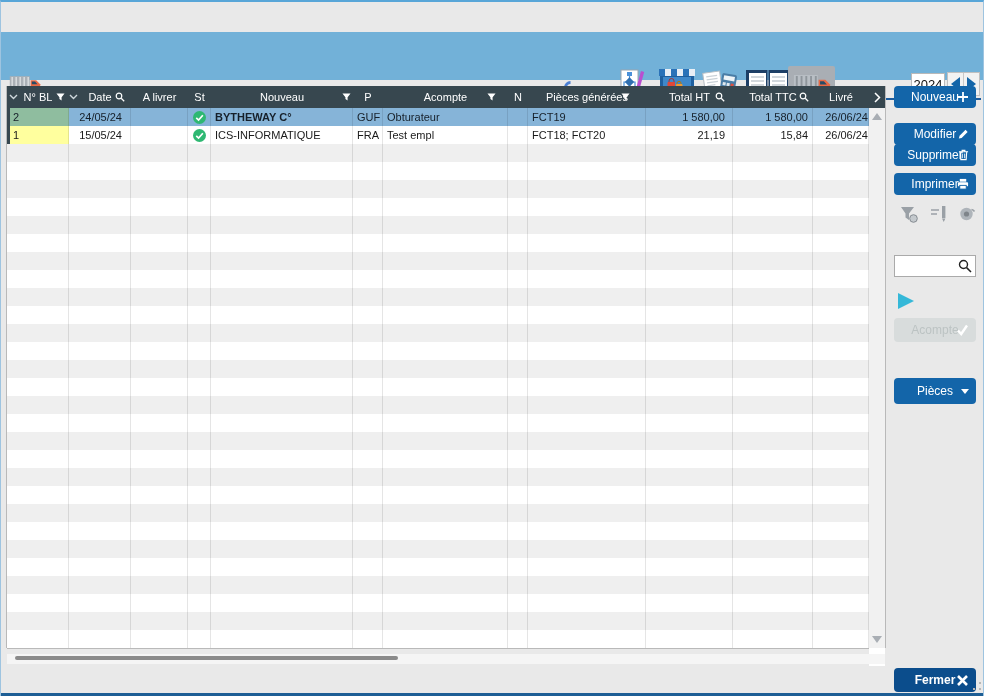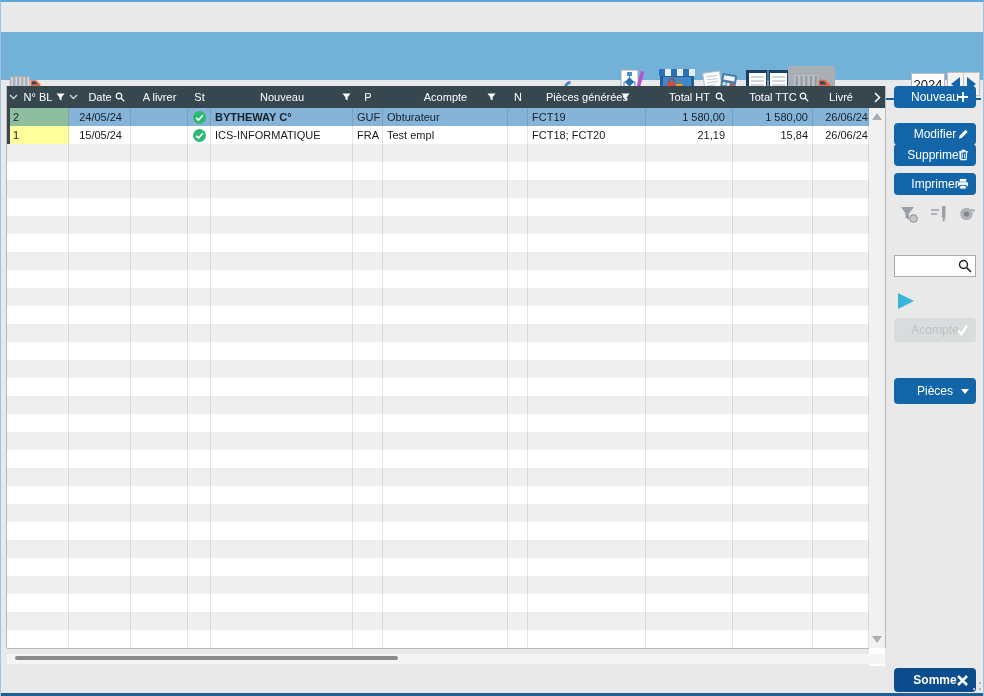--- a/index.html
+++ b/index.html
@@ -792,21 +792,21 @@
           <path d="M2 6.5l3.2 3.5L11 1.5" stroke="#fff" stroke-width="2.4" fill="none"></path>
         </svg></span>
   </div>
 
   <div class="btn generer">
     <span>Pièces</span>
     <span class="bic caret-down"></span>
   </div>
 
   <div class="btn fermer">
-    <span>Somme</span>
+    <span>Fermer</span>
     <span class="bic">
       <svg width="13" height="13" viewBox="0 0 13 13">
           <path d="M2 2l9 9M11 2l-9 9" stroke="#fff" stroke-width="2.6"></path>
         </svg></span>
   </div>
 
   <div class="bottom-strip"></div>
   <div class="grip">
     <i style="left:6px;top:6px"></i>
       <i style="left:6px;top:0"></i>

